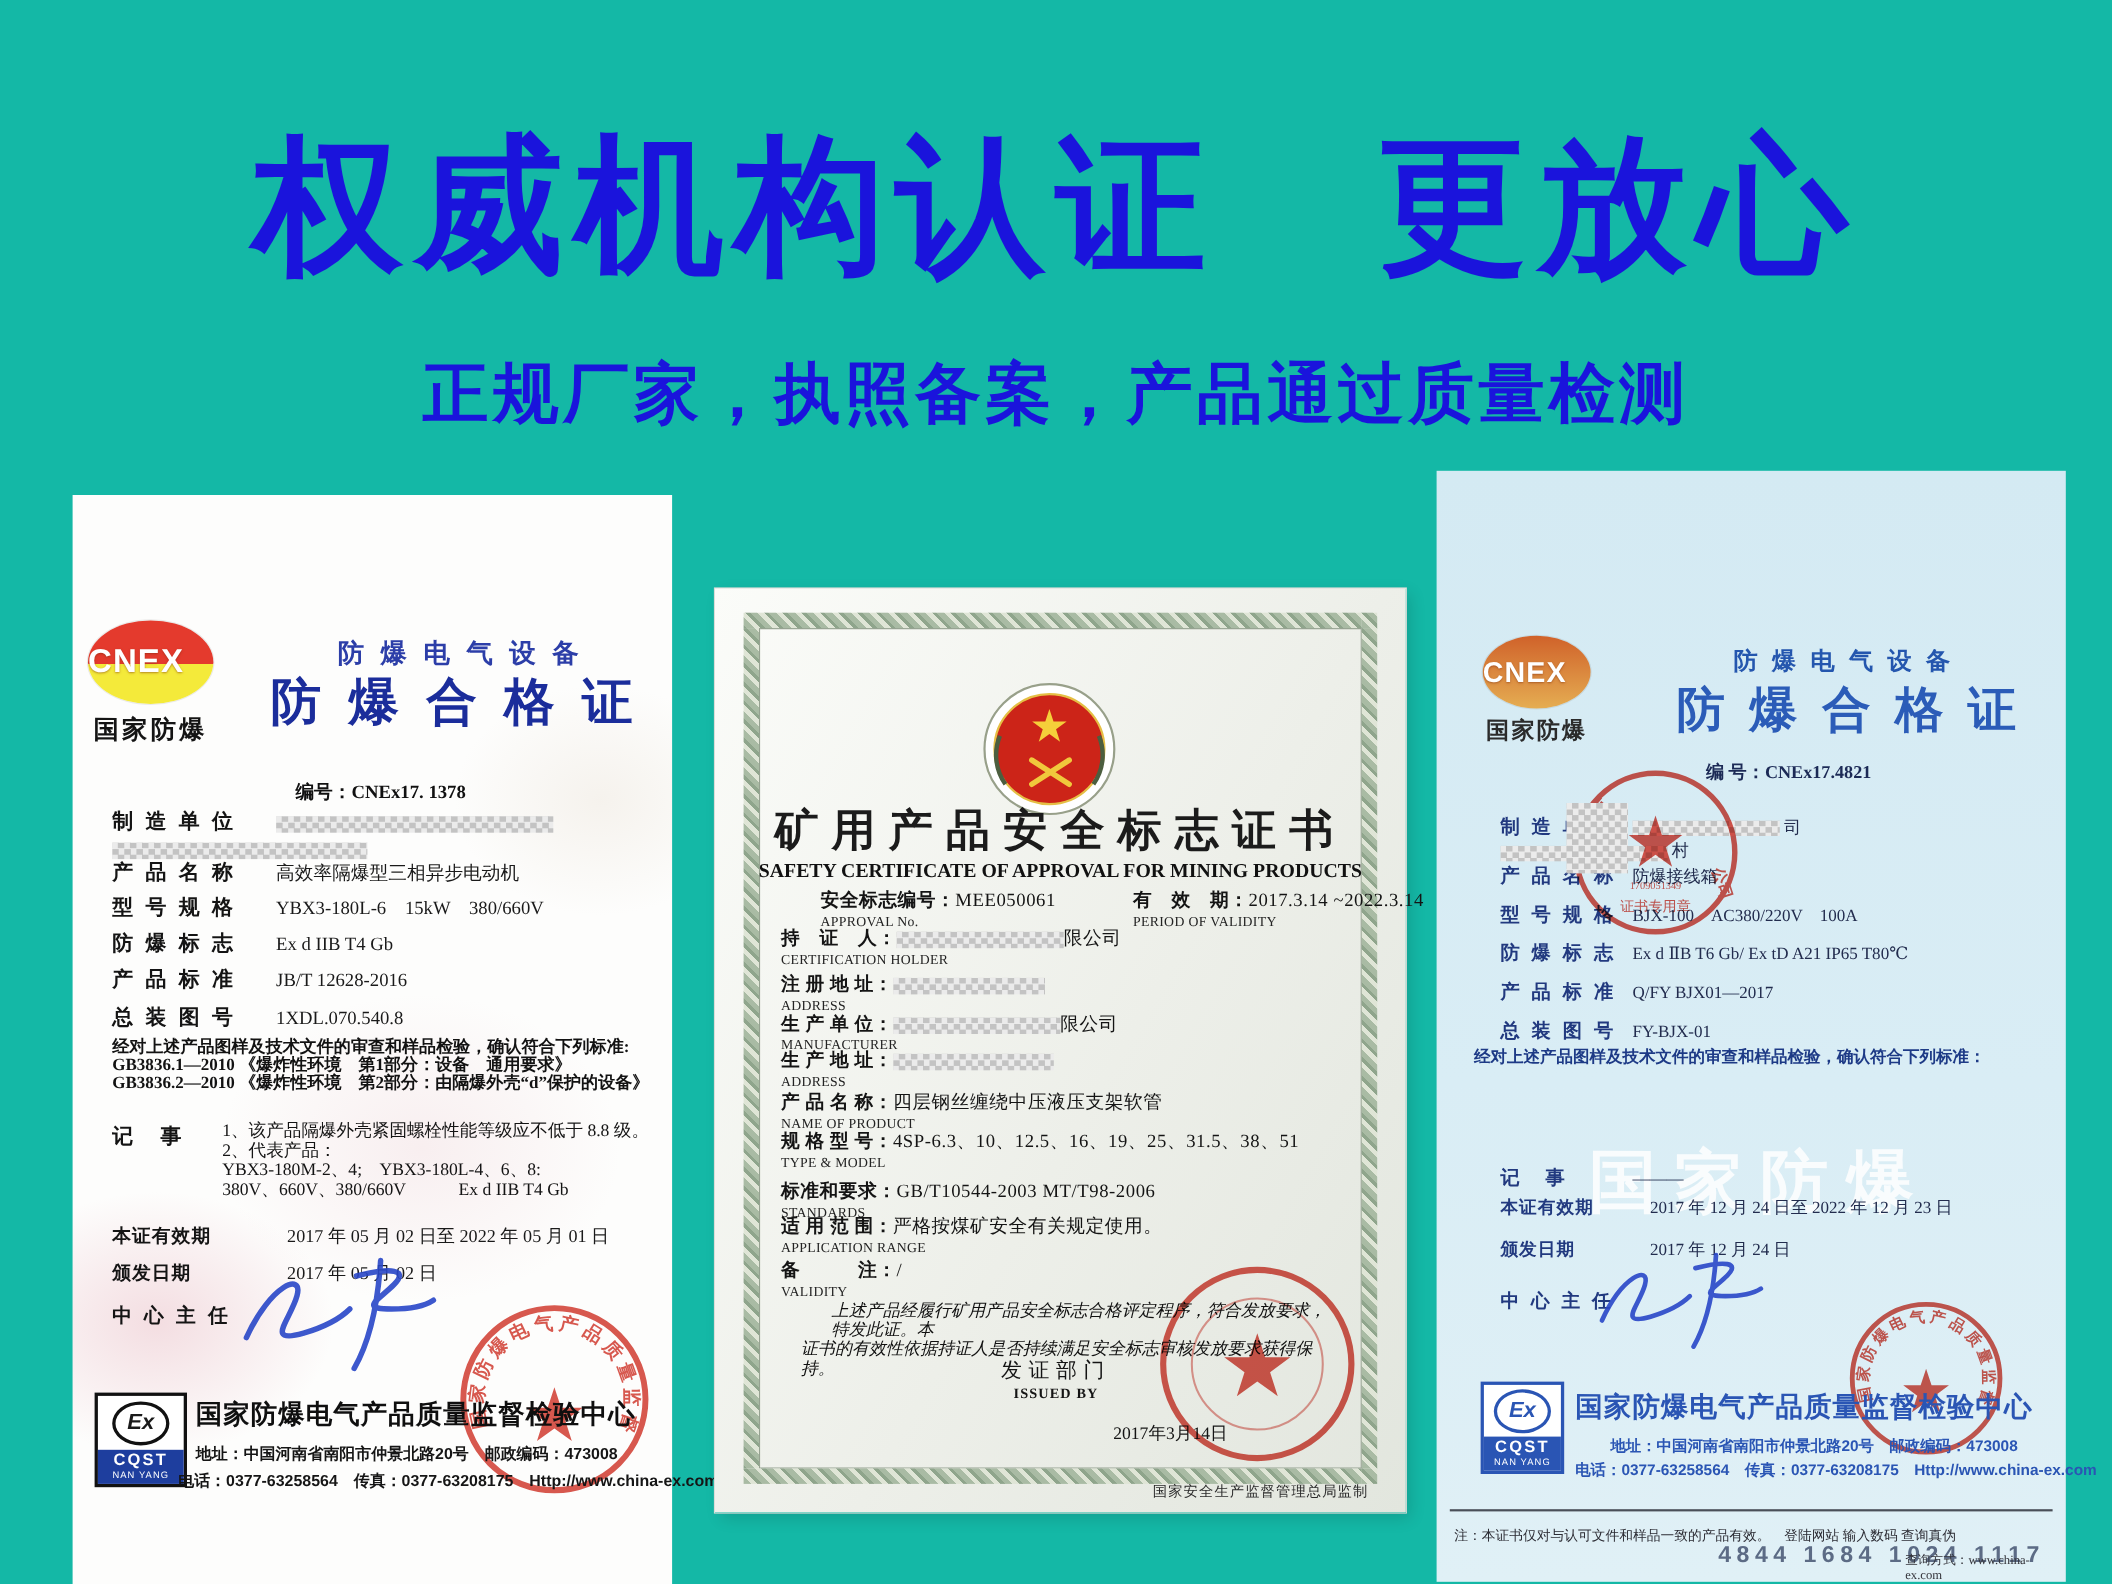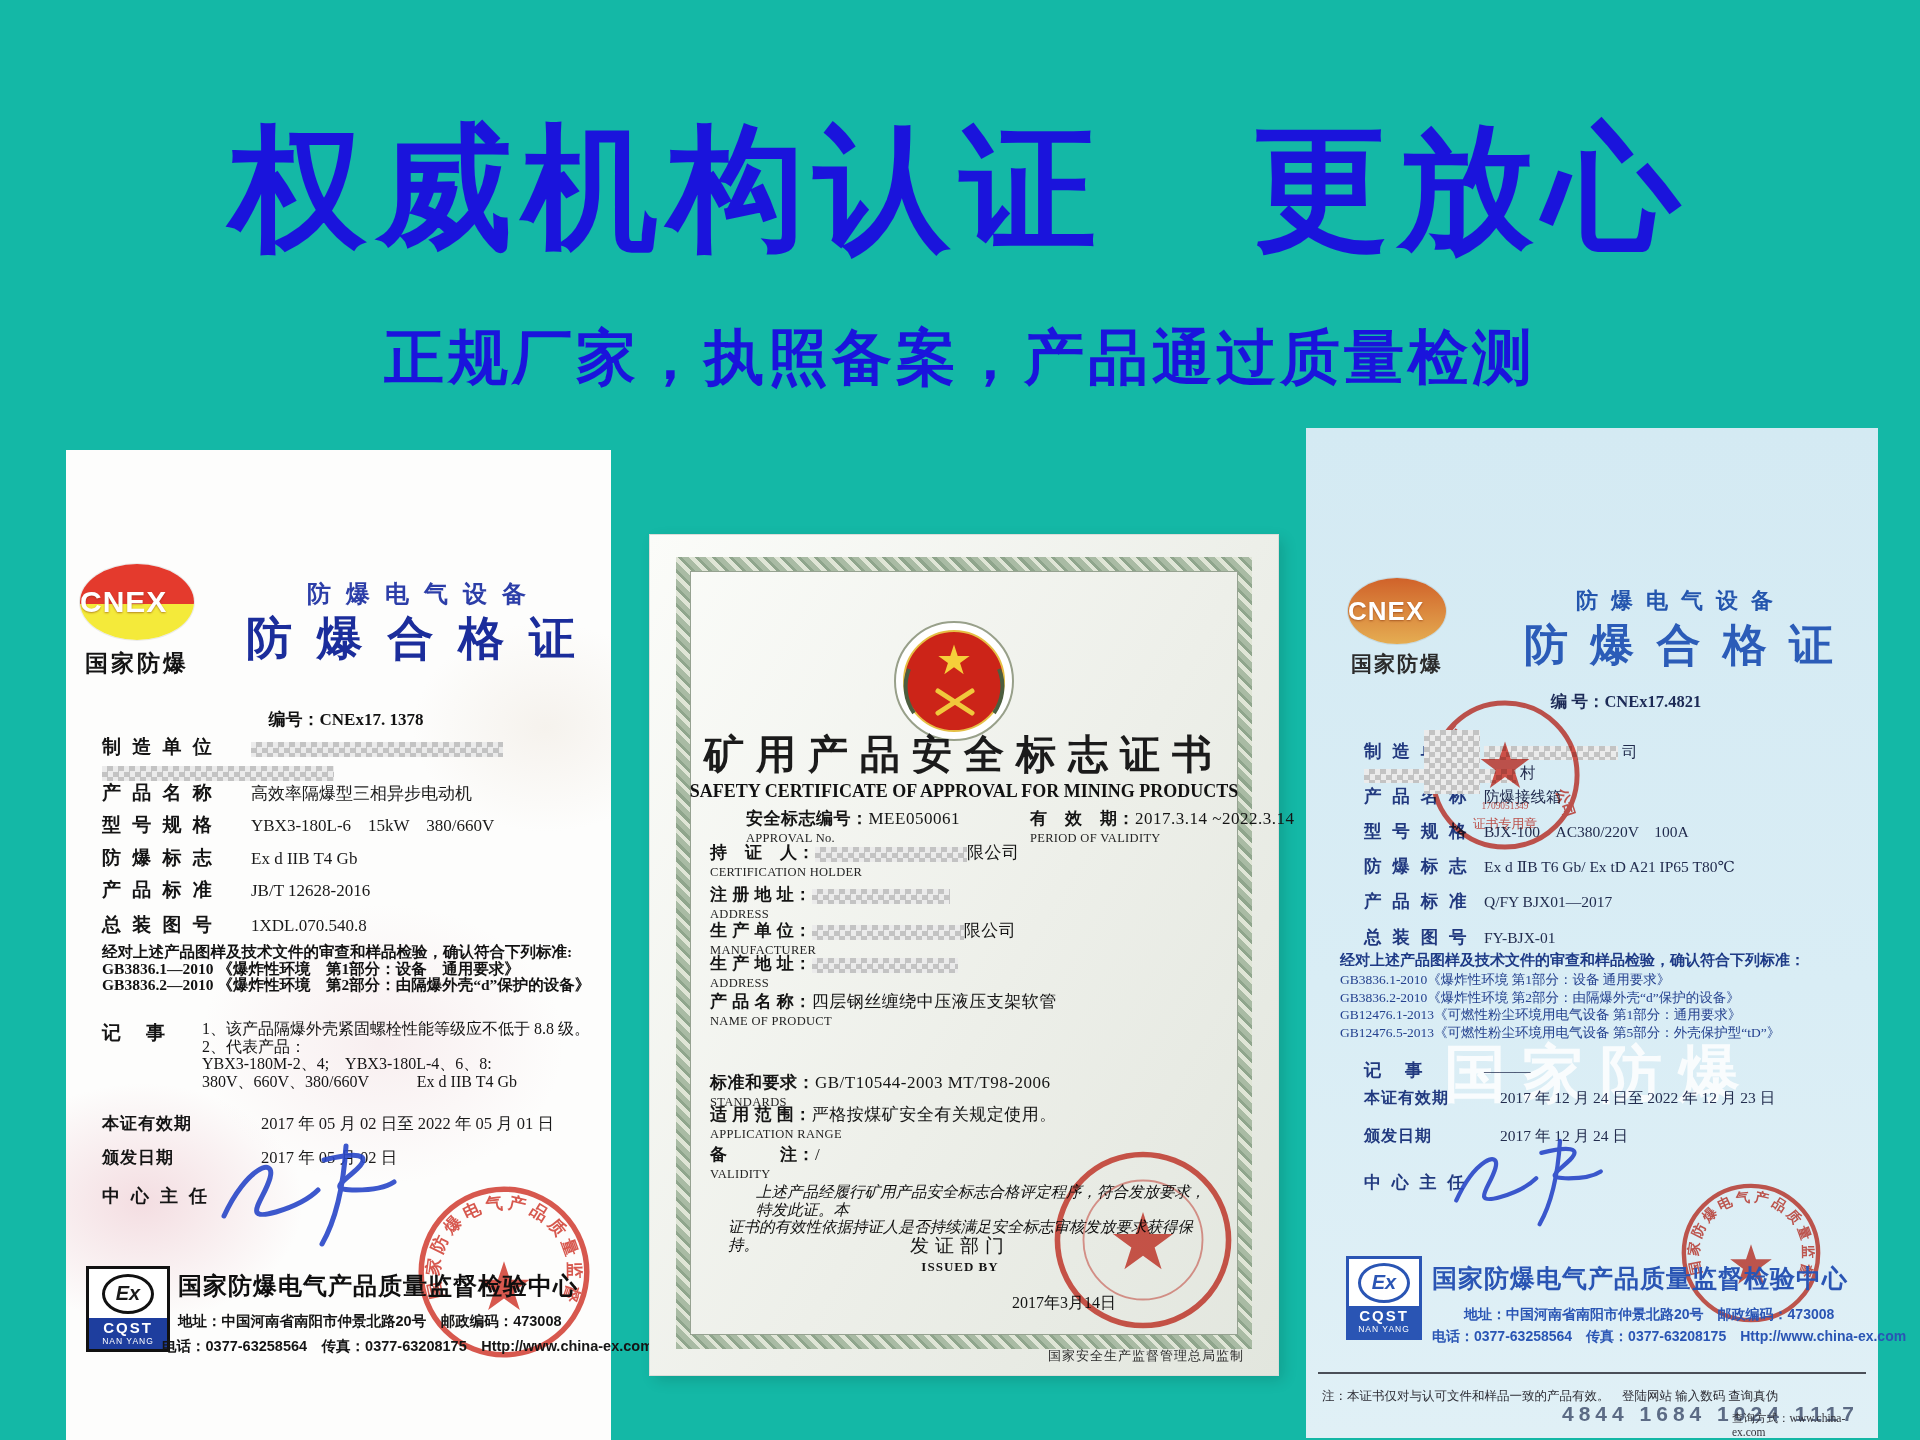--- a/index.html
+++ b/index.html
@@ -246,20 +246,24 @@
       <div class="men">MANUFACTURER</div>
     </div>
     <div class="abs" style="left:60px;top:417px">
       <div class="mcn"><span class="mlab">生 产 地 址：</span><span class="mosaic" style="width:146px;height:15px"></span></div>
       <div class="men">ADDRESS</div>
     </div>
     <div class="abs" style="left:60px;top:455px">
       <div class="mcn"><span class="mlab">产 品 名 称：</span><span>四层钢丝缠绕中压液压支架软管</span></div>
       <div class="men">NAME OF PRODUCT</div>
     </div>
+    <div class="abs" style="left:60px;top:491px">
+      <div class="mcn"><span class="mlab">规 格 型 号：</span><span>4SP-6.3、10、12.5、16、19、25、31.5、38、51</span></div>
+      <div class="men">TYPE &amp; MODEL</div>
+    </div>
     <div class="abs" style="left:60px;top:536px">
       <div class="mcn"><span class="mlab">标准和要求：</span><span>GB/T10544-2003 MT/T98-2006</span></div>
       <div class="men">STANDARDS</div>
     </div>
     <div class="abs" style="left:60px;top:568px">
       <div class="mcn"><span class="mlab">适 用 范 围：</span><span>严格按煤矿安全有关规定使用。</span></div>
       <div class="men">APPLICATION RANGE</div>
     </div>
     <div class="abs" style="left:60px;top:608px">
       <div class="mcn"><span class="mlab">备　　　注：</span><span>/</span></div>
@@ -310,26 +314,20 @@
       <span class="rf-label sans">防 爆 标 志</span><span class="rf-val">Ex d ⅡB T6 Gb/ Ex tD A21 IP65 T80℃</span>
     </div>
     <div class="rf" style="top:461px">
       <span class="rf-label sans">产 品 标 准</span><span class="rf-val">Q/FY BJX01—2017</span>
     </div>
     <div class="rf" style="top:497px">
       <span class="rf-label sans">总 装 图 号</span><span class="rf-val">FY-BJX-01</span>
     </div>
 
     <div class="abs rc-pa" style="left:34px;top:523px">经对上述产品图样及技术文件的审查和样品检验，确认符合下列标准：</div>
-    <div class="abs rc-gb" style="left:34px;top:543px">
-      <div>GB3836.1-2010《爆炸性环境 第1部分：设备 通用要求》</div>
-      <div>GB3836.2-2010《爆炸性环境 第2部分：由隔爆外壳“d”保护的设备》</div>
-      <div>GB12476.1-2013《可燃性粉尘环境用电气设备 第1部分：通用要求》</div>
-      <div>GB12476.5-2013《可燃性粉尘环境用电气设备 第5部分：外壳保护型“tD”》</div>
-    </div>
 
     <div class="rf" style="top:630px">
       <span class="rf-label sans">记　事</span><span class="rf-val">———</span>
     </div>
 
     <div class="rf rc-valrow" style="top:660px">
       <span class="rf-label sans">本证有效期</span><span class="rf-val">2017 年 12 月 24 日至 2022 年 12 月 23 日</span>
     </div>
     <div class="rf rc-valrow" style="top:698px">
       <span class="rf-label sans">颁发日期</span><span class="rf-val">2017 年 12 月 24 日</span>

